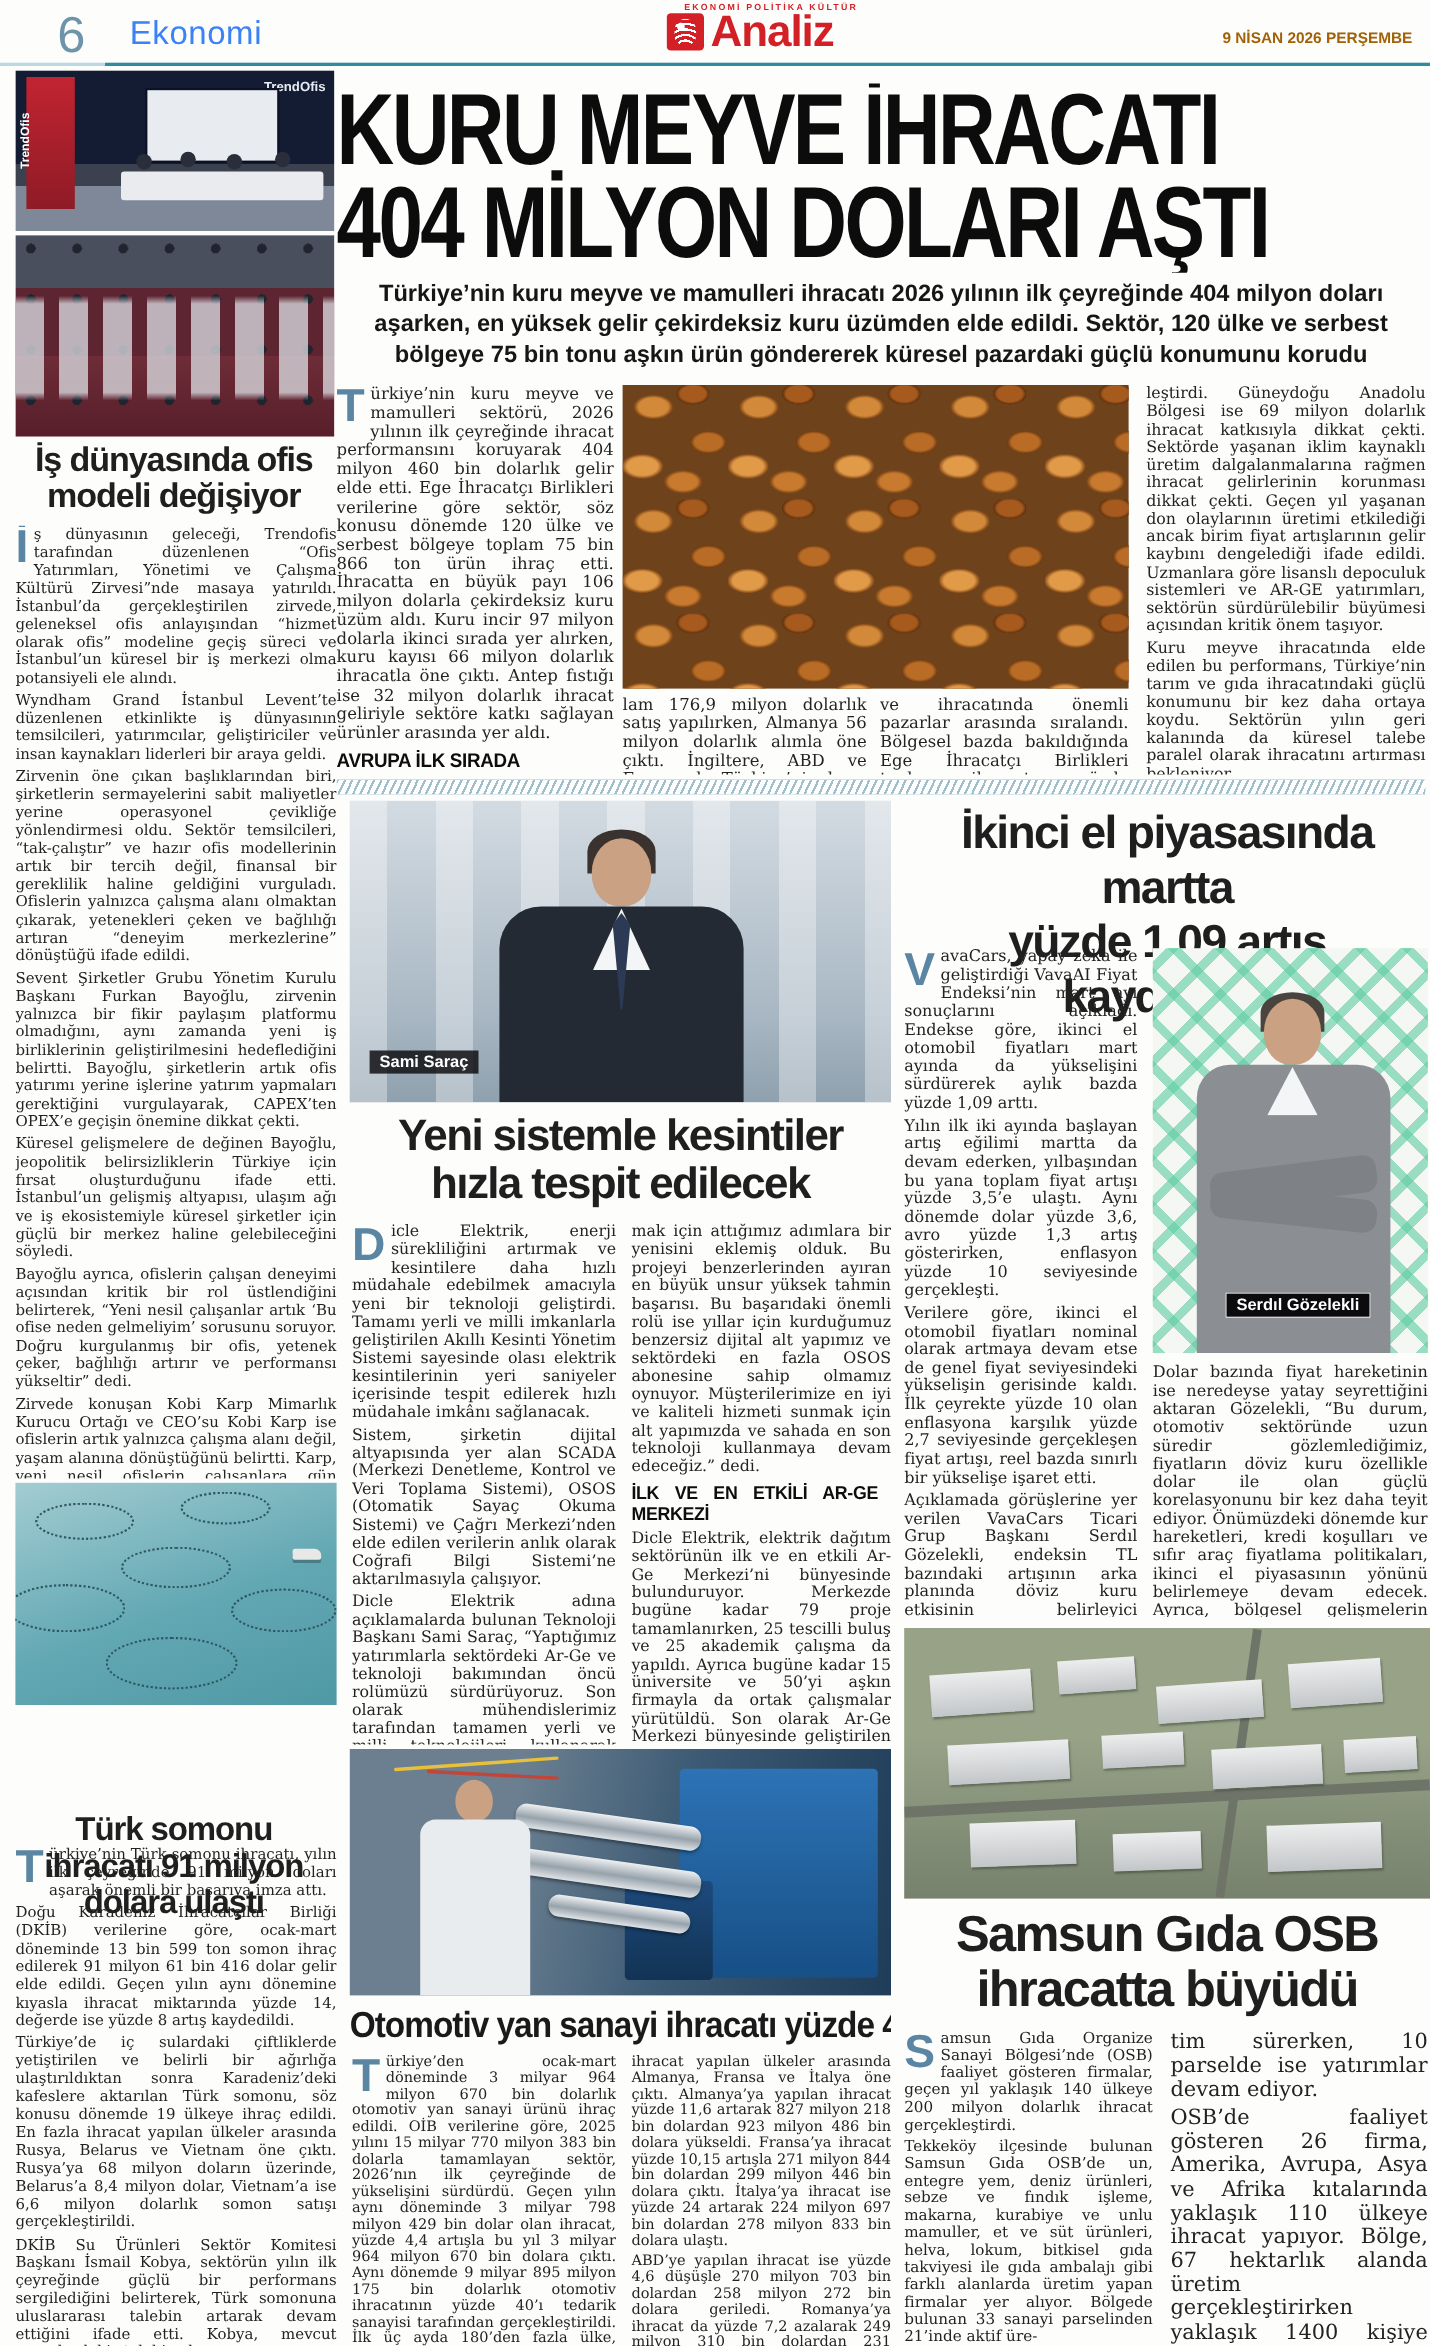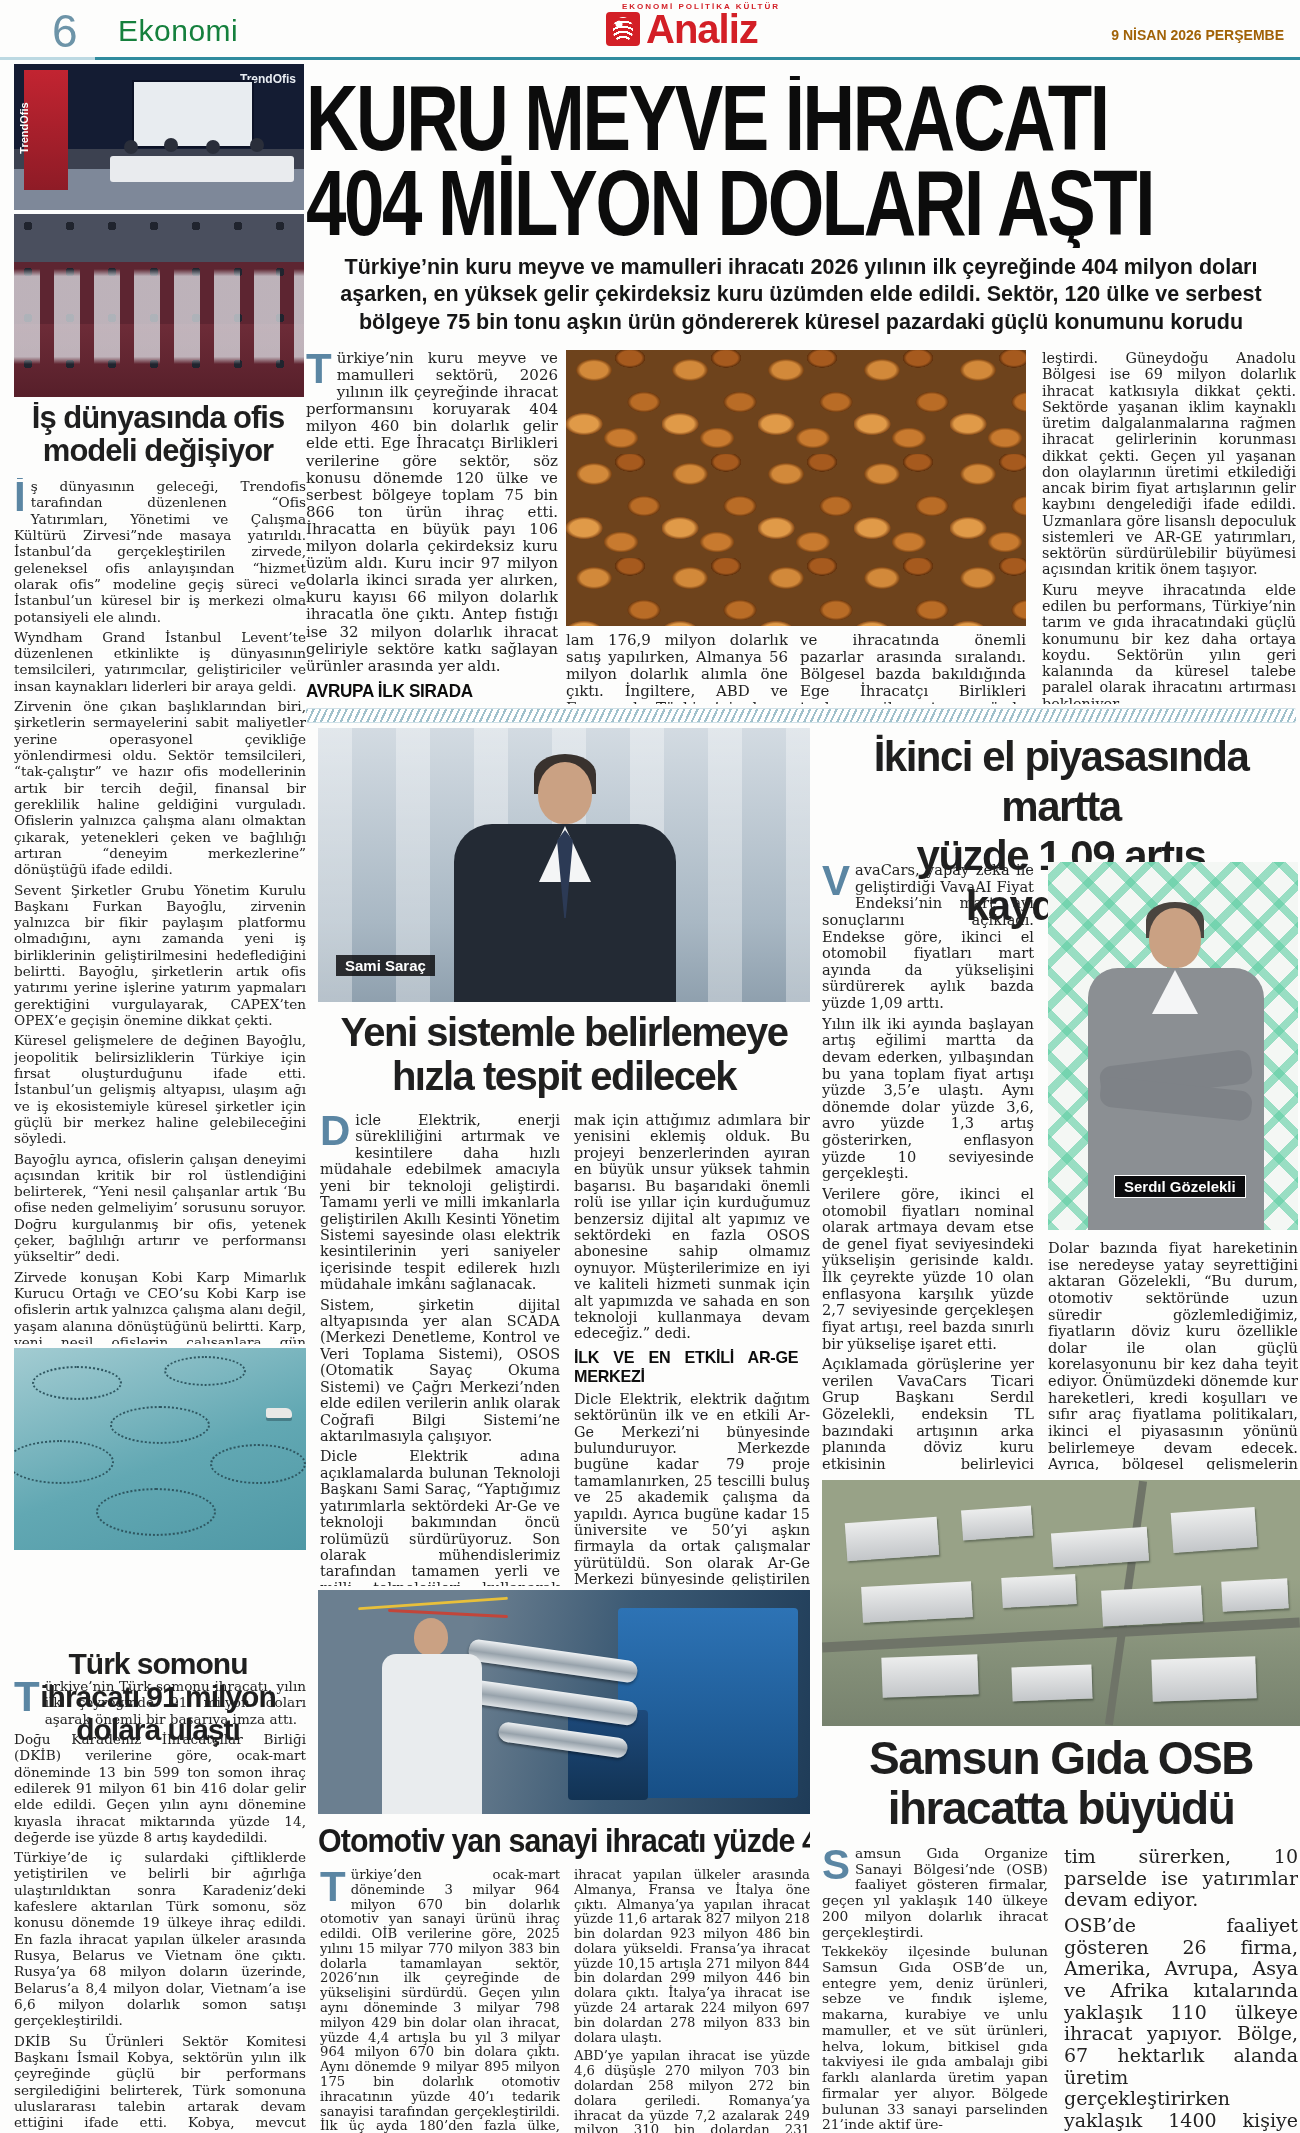--- a/index.html
+++ b/index.html
@@ -1,21 +1,21 @@
 <!DOCTYPE html>
 <html lang="tr"><head>
 <meta charset="utf-8">
 <style>
   html,body{margin:0;padding:0;background:#d9d9d9;}
   .page{position:relative;width:1300px;height:2133px;background:#fdfdfc;margin:0 auto;
         font-family:"Liberation Sans",sans-serif;color:#1a1a1a;overflow:hidden;}
   .box{position:absolute;overflow:hidden;}
   
   .pagenum{font-size:46px;font-weight:400;color:#6d94a8;}
-  .section{font-size:30px;font-weight:400;color:#15803d;letter-spacing:.5px;}
+  .section{font-size:30px;font-weight:400;color:#3b82f6;letter-spacing:.5px;}
   .hrule{position:absolute;left:0;top:57px;width:1300px;height:3px;
          background:linear-gradient(90deg,#bcd9e2 0 95px,#2f8b9e 95px);}
   .masthead{display:flex;align-items:center;gap:6px;}
   .mast-icon{width:34px;height:34px;background:#d31f26;border-radius:4px;position:relative;}
   .mast-icon:before{content:"";position:absolute;left:7px;top:5px;width:20px;height:24px;
      background:radial-gradient(circle at 30% 30%,#fff 0 3px,transparent 4px),
        repeating-radial-gradient(circle at 50% 120%, #d31f26 0 3px, #fff 3px 5px);
      border-radius:50% 50% 40% 40%;}
   .mast-word{font-size:40px;font-weight:800;color:#d31f26;letter-spacing:-1px;line-height:.9;}
   .mast-top{font-size:8px;font-weight:700;color:#d31f26;letter-spacing:2px;text-align:center;}
@@ -198,21 +198,21 @@
   <div class="box sami" style="left:318px;top:728px;width:492px;height:274px;">
     <div class="person-hair" style="left:216px;top:26px;width:62px;height:40px;"></div>
     <div class="person-head" style="left:220px;top:34px;width:54px;height:62px;"></div>
     <div class="person-torso" style="left:136px;top:96px;width:222px;height:178px;"></div>
     <div class="person-shirt" style="left:221px;top:98px;width:52px;height:56px;"></div>
     <div class="person-tie" style="left:239px;top:102px;width:16px;height:88px;"></div>
     <span class="cap-chip" style="left:18px;bottom:26px;">Sami Saraç</span>
   </div>
 
   <div class="box h-center" style="left:318px;top:1010px;width:492px;font-size:40px;line-height:1.1;letter-spacing:-1.5px;">
-    <div>Yeni sistemle belirlemeye</div>
+    <div>Yeni sistemle kesintiler</div>
     <div>hızla tespit edilecek</div>
   </div>
 
   <div class="box serif jt" style="left:320px;top:1112px;width:240px;height:474px;font-size:14.4px;line-height:1.14;">
     <p><span class="dc">D</span><span>icle Elektrik, enerji sürekliliğini artırmak ve kesintilere daha hızlı müdahale edebilmek amacıyla yeni bir teknoloji geliştirdi. Tamamı yerli ve milli imkanlarla geliştirilen Akıllı Kesinti Yönetim Sistemi sayesinde olası elektrik kesintilerinin yeri saniyeler içerisinde tespit edilerek hızlı müdahale imkânı sağlanacak.</span></p>
     <p>Sistem, şirketin dijital altyapısında yer alan SCADA (Merkezi Denetleme, Kontrol ve Veri Toplama Sistemi), OSOS (Otomatik Sayaç Okuma Sistemi) ve Çağrı Merkezi’nden elde edilen verilerin anlık olarak Coğrafi Bilgi Sistemi’ne aktarılmasıyla çalışıyor.</p>
     <p>Dicle Elektrik adına açıklamalarda bulunan Teknoloji Başkanı Sami Saraç, “Yaptığımız yatırımlarla sektördeki Ar-Ge ve teknoloji bakımından öncü rolümüzü sürdürüyoruz. Son olarak mühendislerimiz tarafından tamamen yerli ve milli teknolojileri kullanarak tasarlanan Akıllı Kesinti Yönetim Sistemi’yle dağıtım bölgemizde kesintisiz enerji hizmeti sun-</p>
   </div>
   <div class="box serif jt" style="left:574px;top:1112px;width:236px;height:474px;font-size:14.4px;line-height:1.14;">
     <p>mak için attığımız adımlara bir yenisini eklemiş olduk. Bu projeyi benzerlerinden ayıran en büyük unsur yüksek tahmin başarısı. Bu başarıdaki önemli rolü ise yıllar için kurduğumuz benzersiz dijital alt yapımız ve sektördeki en fazla OSOS abonesine sahip olmamız oynuyor. Müşterilerimize en iyi ve kaliteli hizmeti sunmak için alt yapımızda ve sahada en son teknoloji kullanmaya devam edeceğiz.” dedi.</p>

